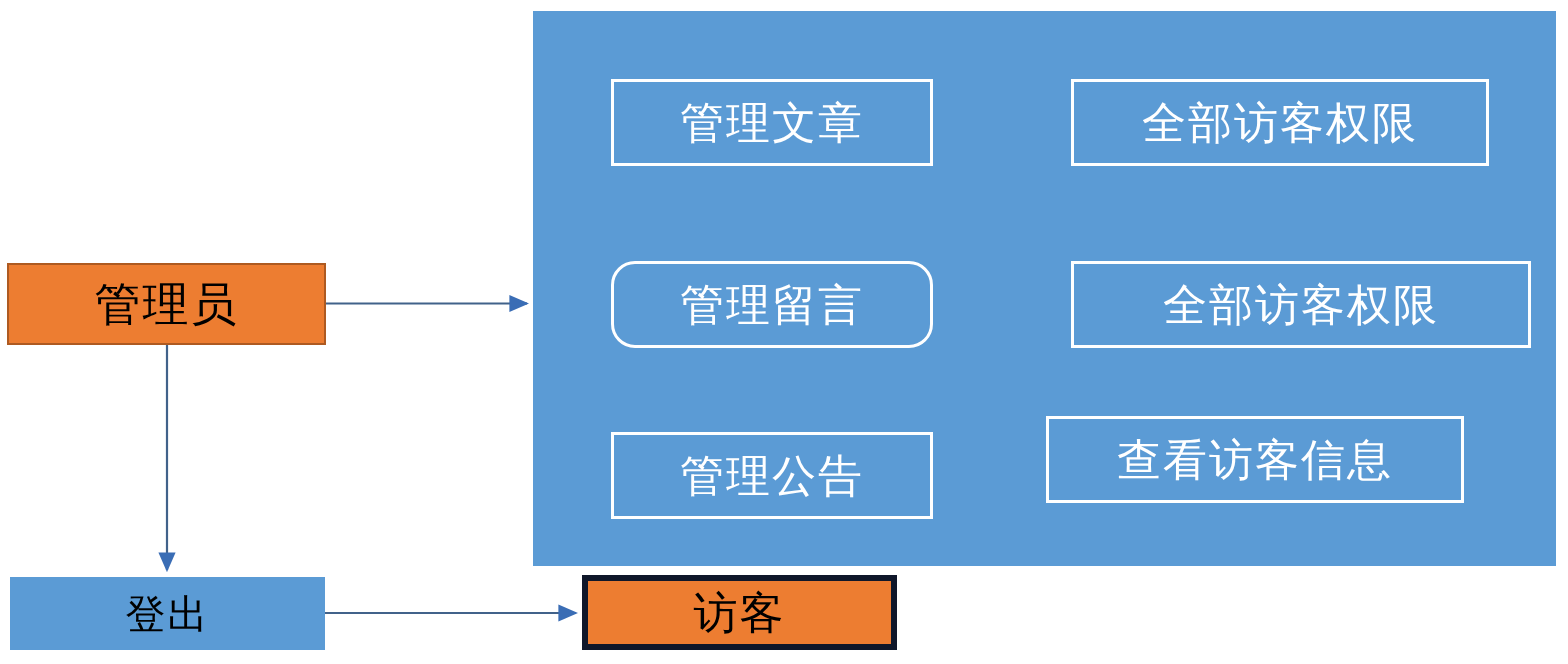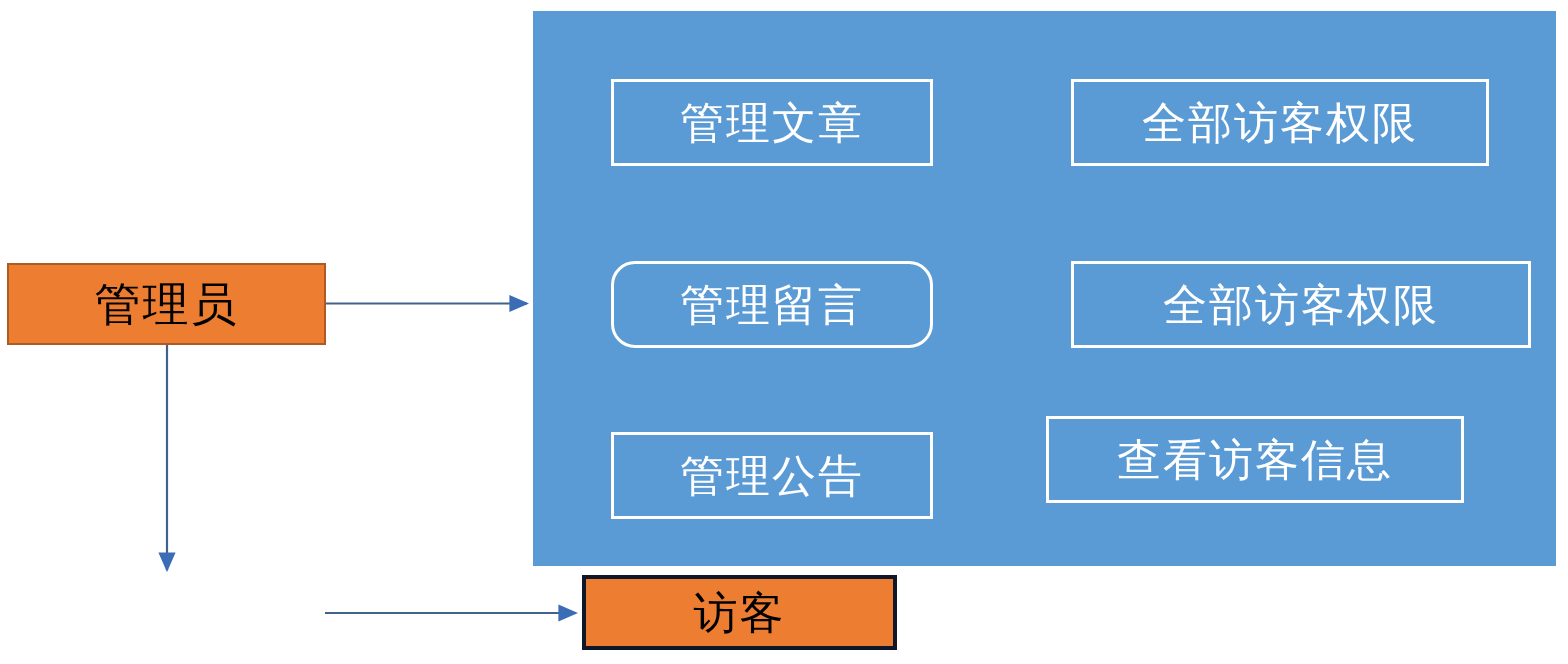--- a/index.html
+++ b/index.html
@@ -69,21 +69,21 @@
   .node-logout {
     left: 10px; top: 577px; width: 315px; height: 73px;
     background: #5b9bd5;
     border: none;
     font-size: 40px;
     letter-spacing: 2px;
   }
   .node-visitor {
     left: 582px; top: 575px; width: 315px; height: 75px;
     background: #ed7d31;
-    border: 4px solid #0f172a;
+    border: 6px solid #0f172a;
     font-size: 44px;
     letter-spacing: 2px;
   }
 
   
   .connectors {
     position: absolute;
     left: 0; top: 0;
     width: 1568px;
     height: 664px;
@@ -133,18 +133,21 @@
     </div>
     <div class="chip c5">
       <span>查看访客信息</span>
     </div>
   </div>
 
   <div class="node node-admin">
     <span>管理员</span>
   </div>
 
+  <div class="node node-logout">
+    <span>登出</span>
+  </div>
 
   <div class="node node-visitor">
     <span>访客</span>
   </div>
 
 </div>
 
 </body></html>

